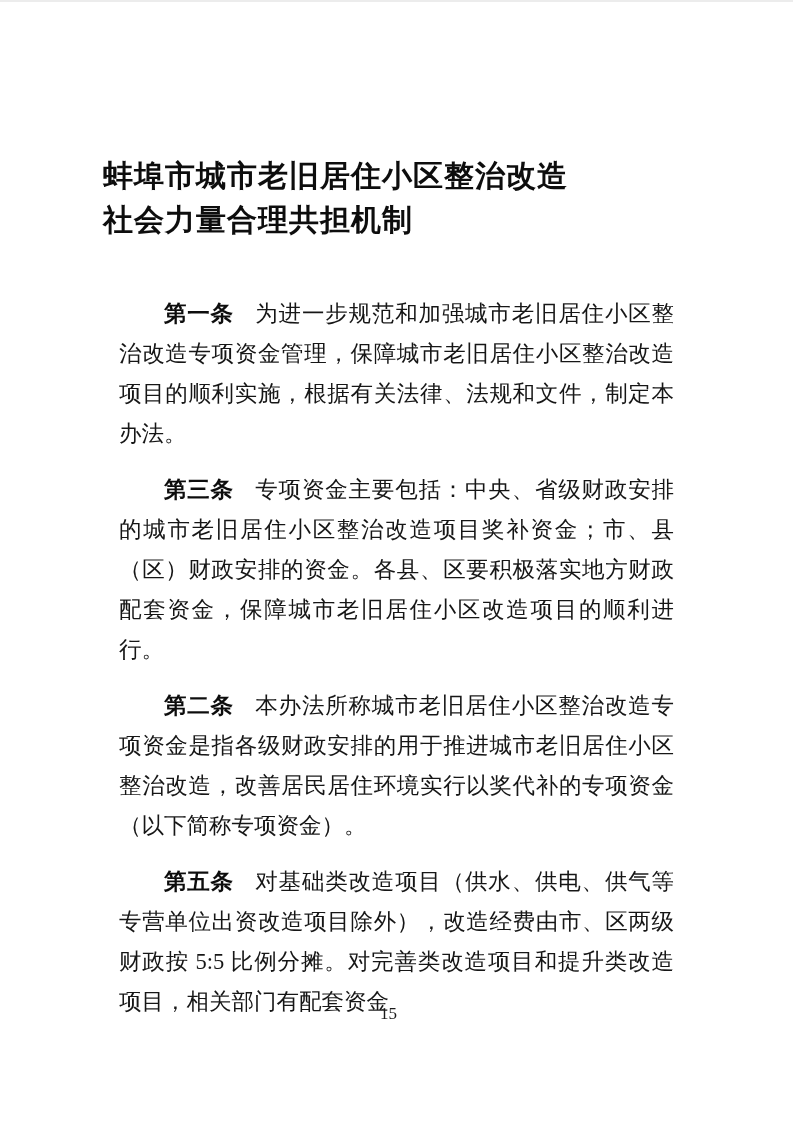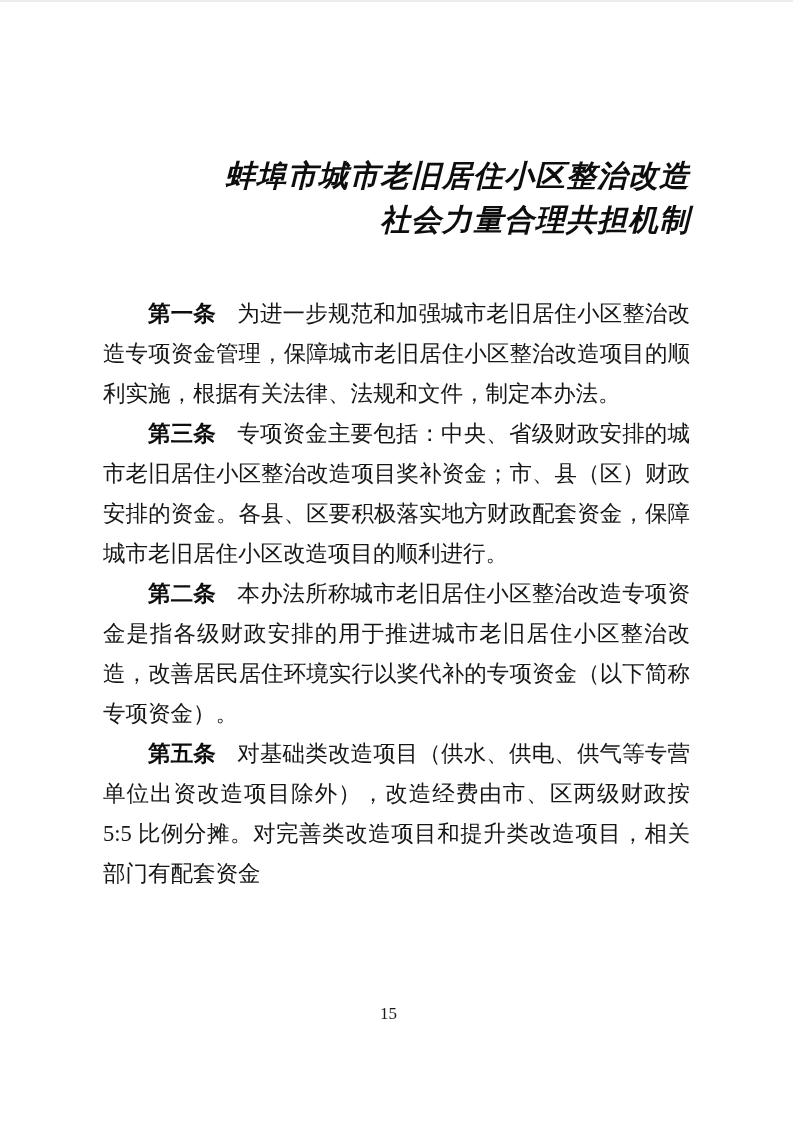--- a/index.html
+++ b/index.html
@@ -18,40 +18,39 @@
     border-top: 2px solid #ececec;
   }
   .page {
     position: relative;
     width: 793px;
     height: 1122px;
     padding: 152px 103px 0 103px;
   }
   .doc-title {
     margin: 0;
-    text-align: right;
+    text-align: left;
     font-size: 30px;
     font-weight: bold;
     line-height: 44px;
     color: #0d0d0d;
     letter-spacing: 1px;
-    font-style: italic;
   }
   .doc-title .title-line {
     display: block;
   }
   .doc-body {
     margin-top: 52px;
     font-size: 22.5px;
     line-height: 40px;
     text-align: justify;
     text-justify: inter-ideograph;
   }
   .para {
-    margin: 0;
+    margin: 16px;
     text-indent: 2em;
   }
   .article-label {
     font-weight: bold;
     color: #0d0d0d;
     margin-right: 0.95em;
   }
   .page-number {
     position: absolute;
     bottom: 100px;

